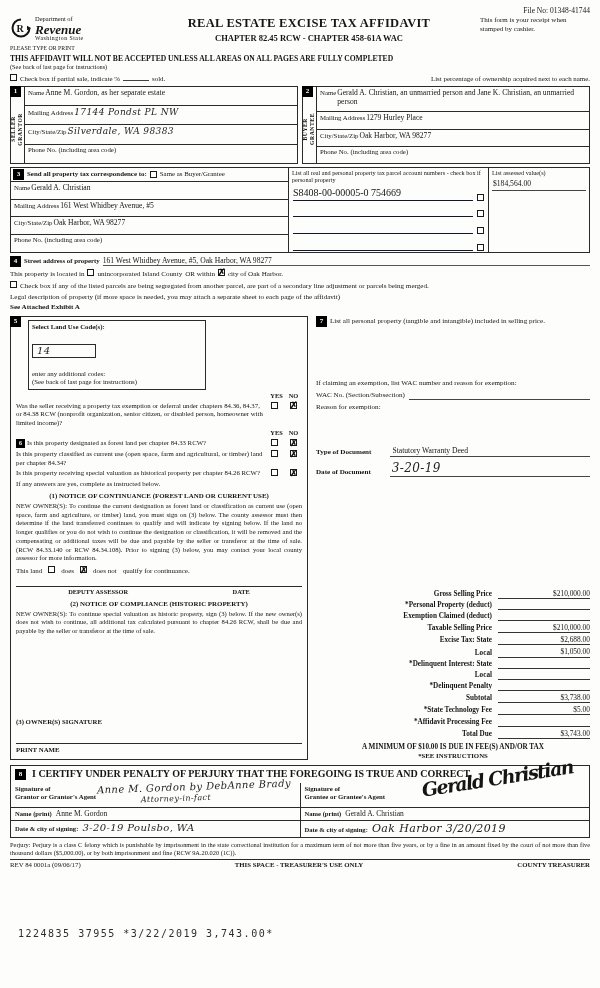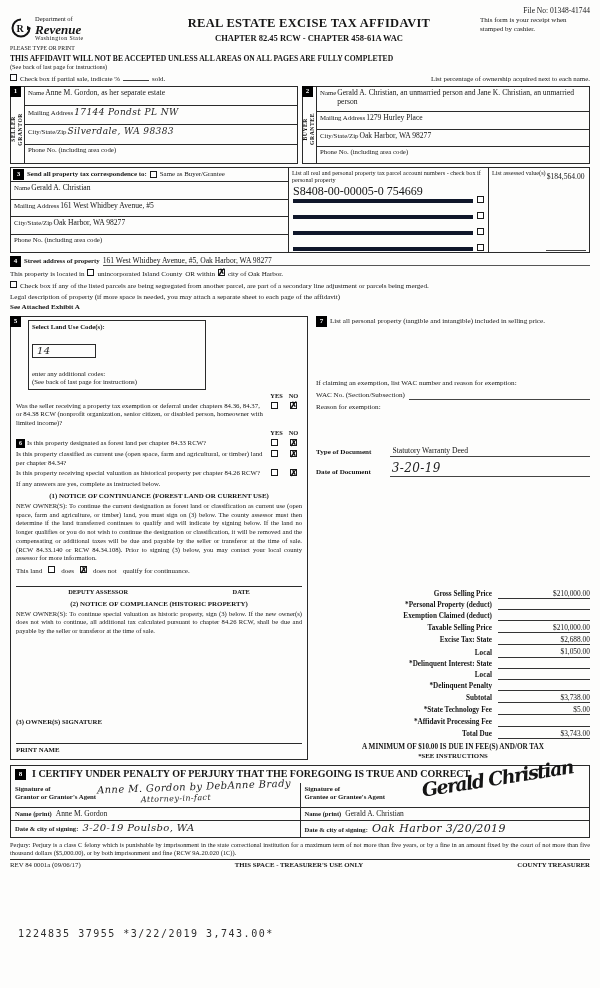--- a/index.html
+++ b/index.html
@@ -42,22 +42,22 @@
   .frow:last-child{border-bottom:none}
   .lbl{font-size:6.8px;white-space:nowrap}
   .val{font-size:7.6px}
   
   .sec3{display:flex;margin-top:3px;height:86px;position:relative}
   .s3left{width:278px;display:flex;flex-direction:column;border-right:1px solid #2a2a2a}
   .s3head{display:flex;gap:3px;align-items:center;padding:1px 2px;border-bottom:1px solid #2a2a2a;font-size:6.9px}
   .s3mid{width:200px;display:flex;flex-direction:column;border-right:1px solid #2a2a2a;padding:1px 3px}
   .s3colhead{font-size:6.2px;line-height:1.2}
   .prow{display:flex;align-items:flex-end;gap:4px;flex:1;padding:0 1px}
-  .pval{flex:1;border-bottom:4px solid #0f172a;font-size:12px;min-height:9px}
-  .s3right{flex:1;display:flex;flex-direction:row;padding:1px 3px}
+  .pval{flex:1;border-bottom:1px solid #0f172a;font-size:10px;min-height:9px}
+  .s3right{flex:1;display:flex;flex-direction:column;padding:1px 3px}
   .aval{border-bottom:1px solid #444;text-align:left;font-size:7.6px;margin-top:2px;padding:1px}
   
   .sec4{margin-top:3px}
   .trow{display:flex;gap:3px;align-items:baseline;margin-top:2px;font-size:7.1px;flex-wrap:wrap}
   .street-val{border-bottom:1px solid #555;flex:1;font-size:7.6px}
   
   .mid{display:flex;gap:8px;height:444px;margin-top:4px}
   .mcol-l{width:298px;border:1px solid #2a2a2a;padding:3px 5px;display:flex;flex-direction:column;font-size:6.8px;position:relative}
   .mcol-r{flex:1;display:flex;flex-direction:column;font-size:7.1px;position:relative}
   .lu{border:1px solid #2a2a2a;width:178px;margin-left:12px;padding:2px 3px}

